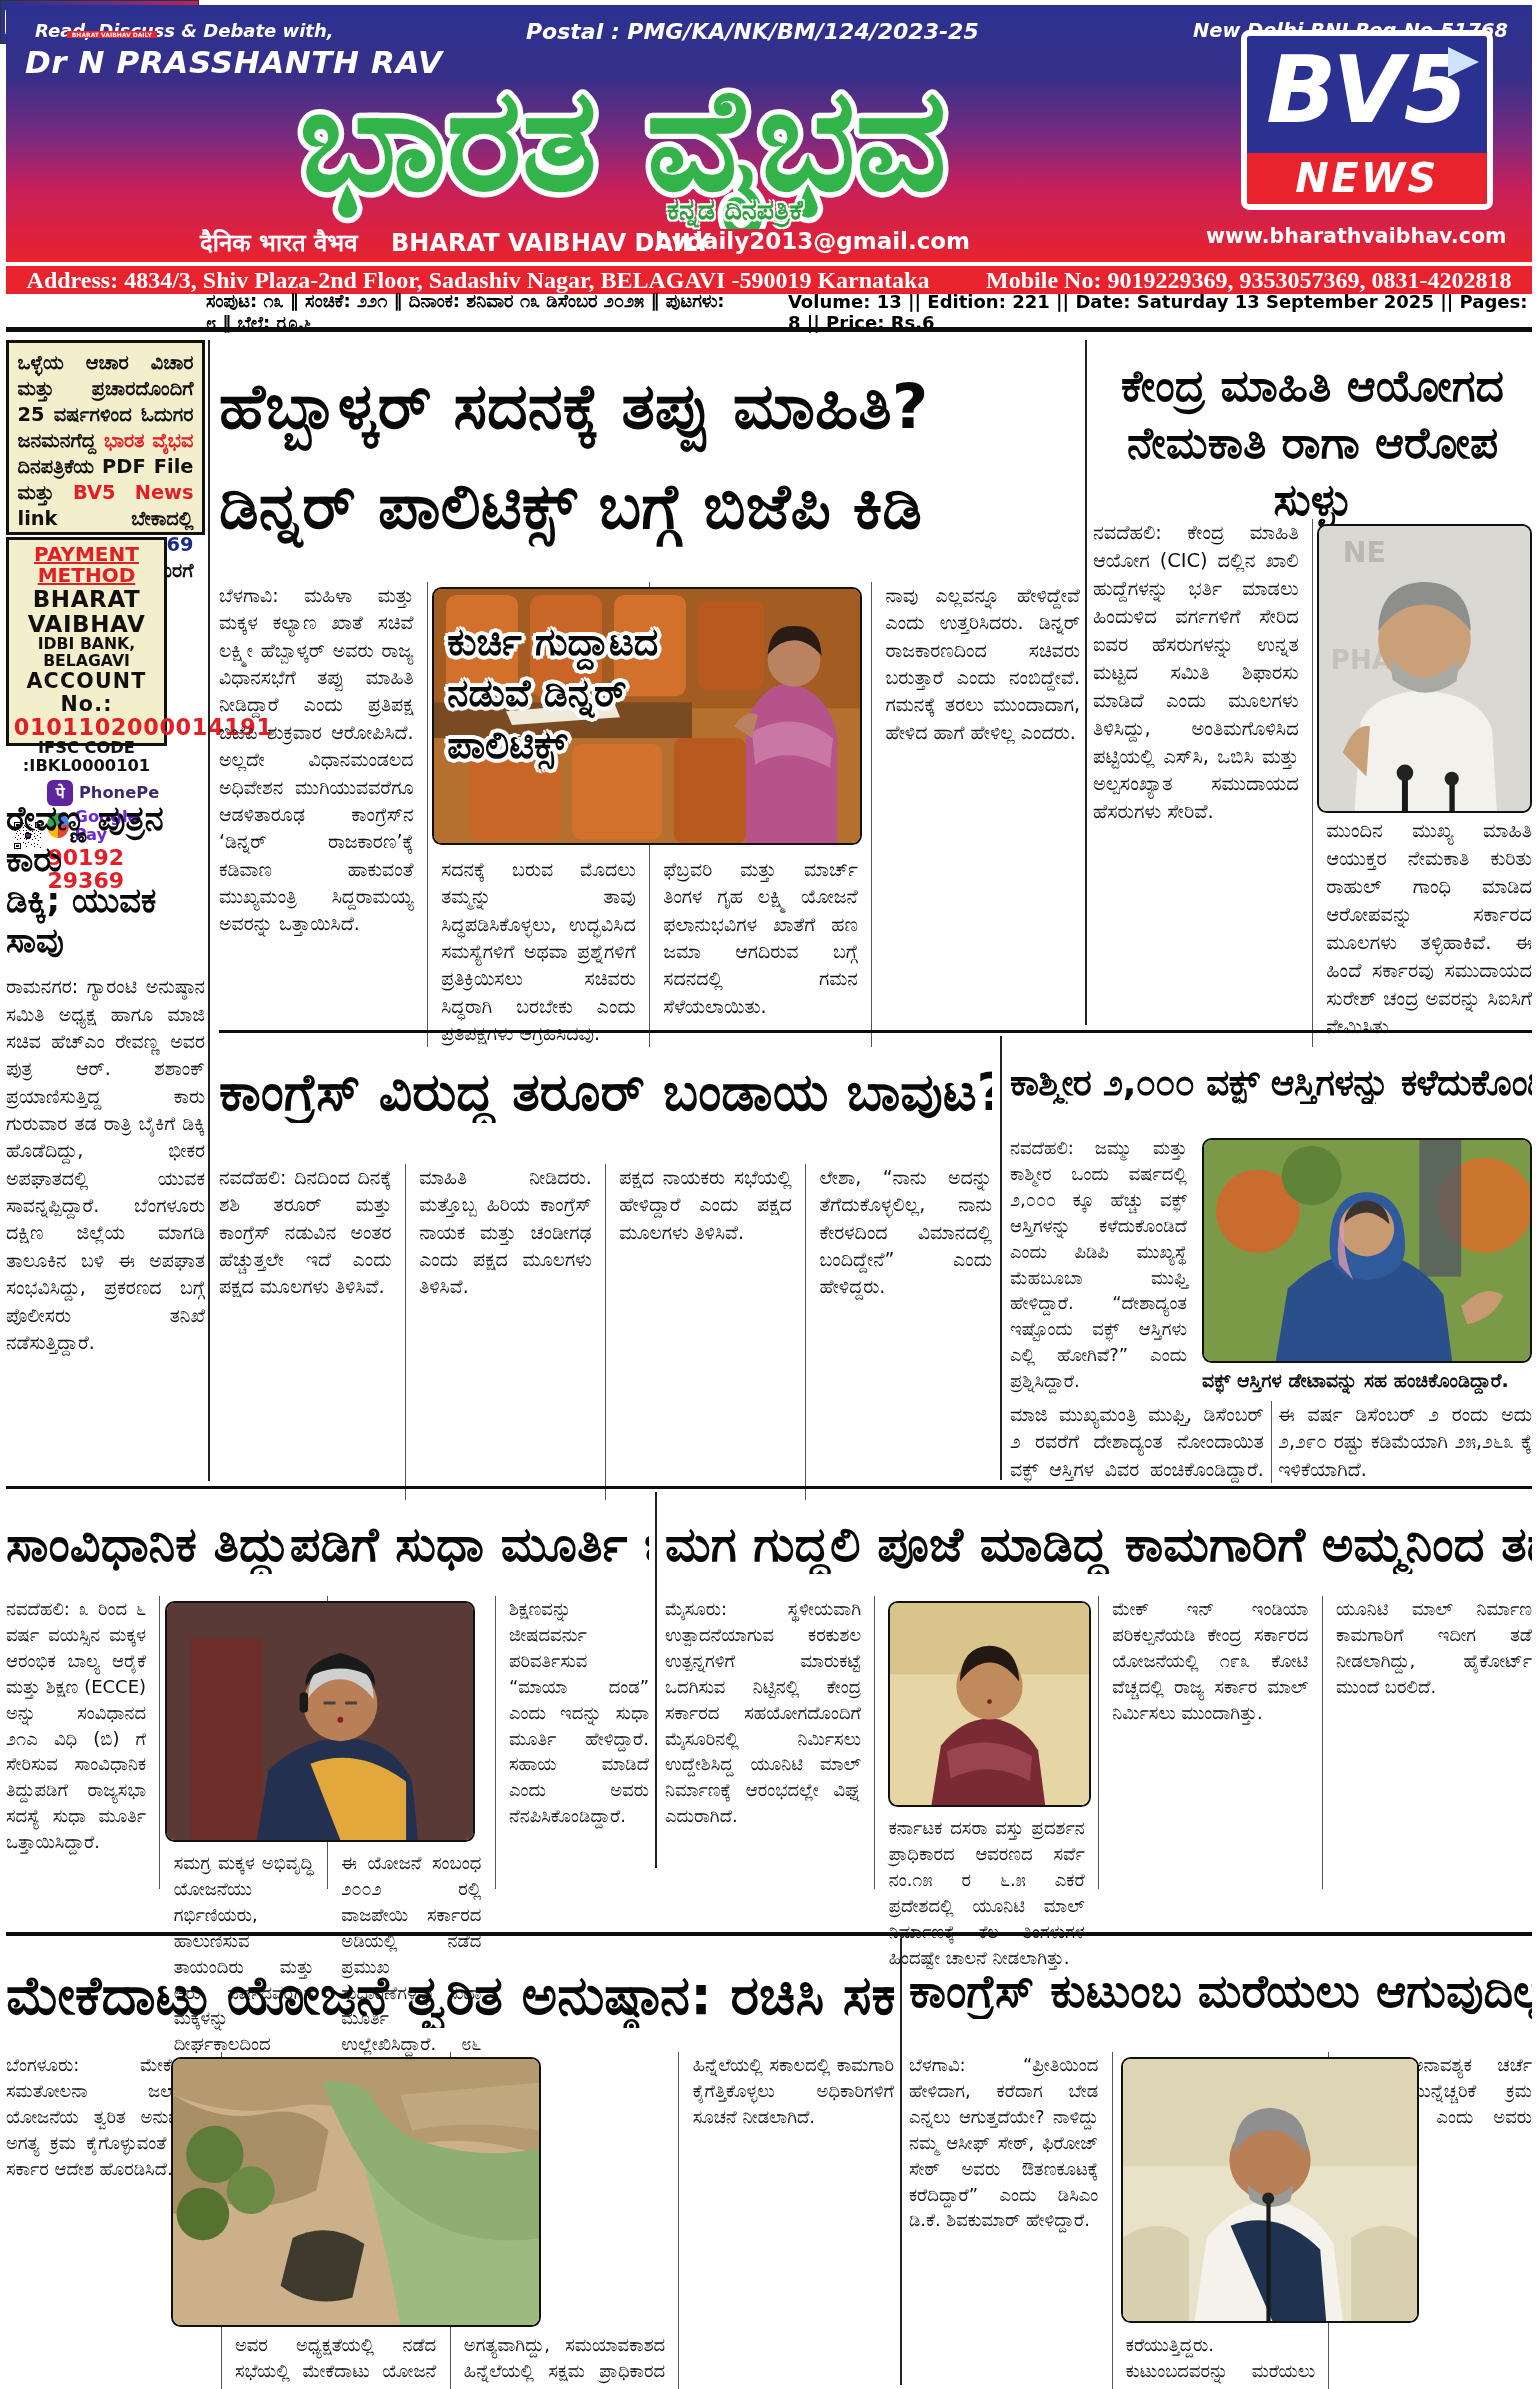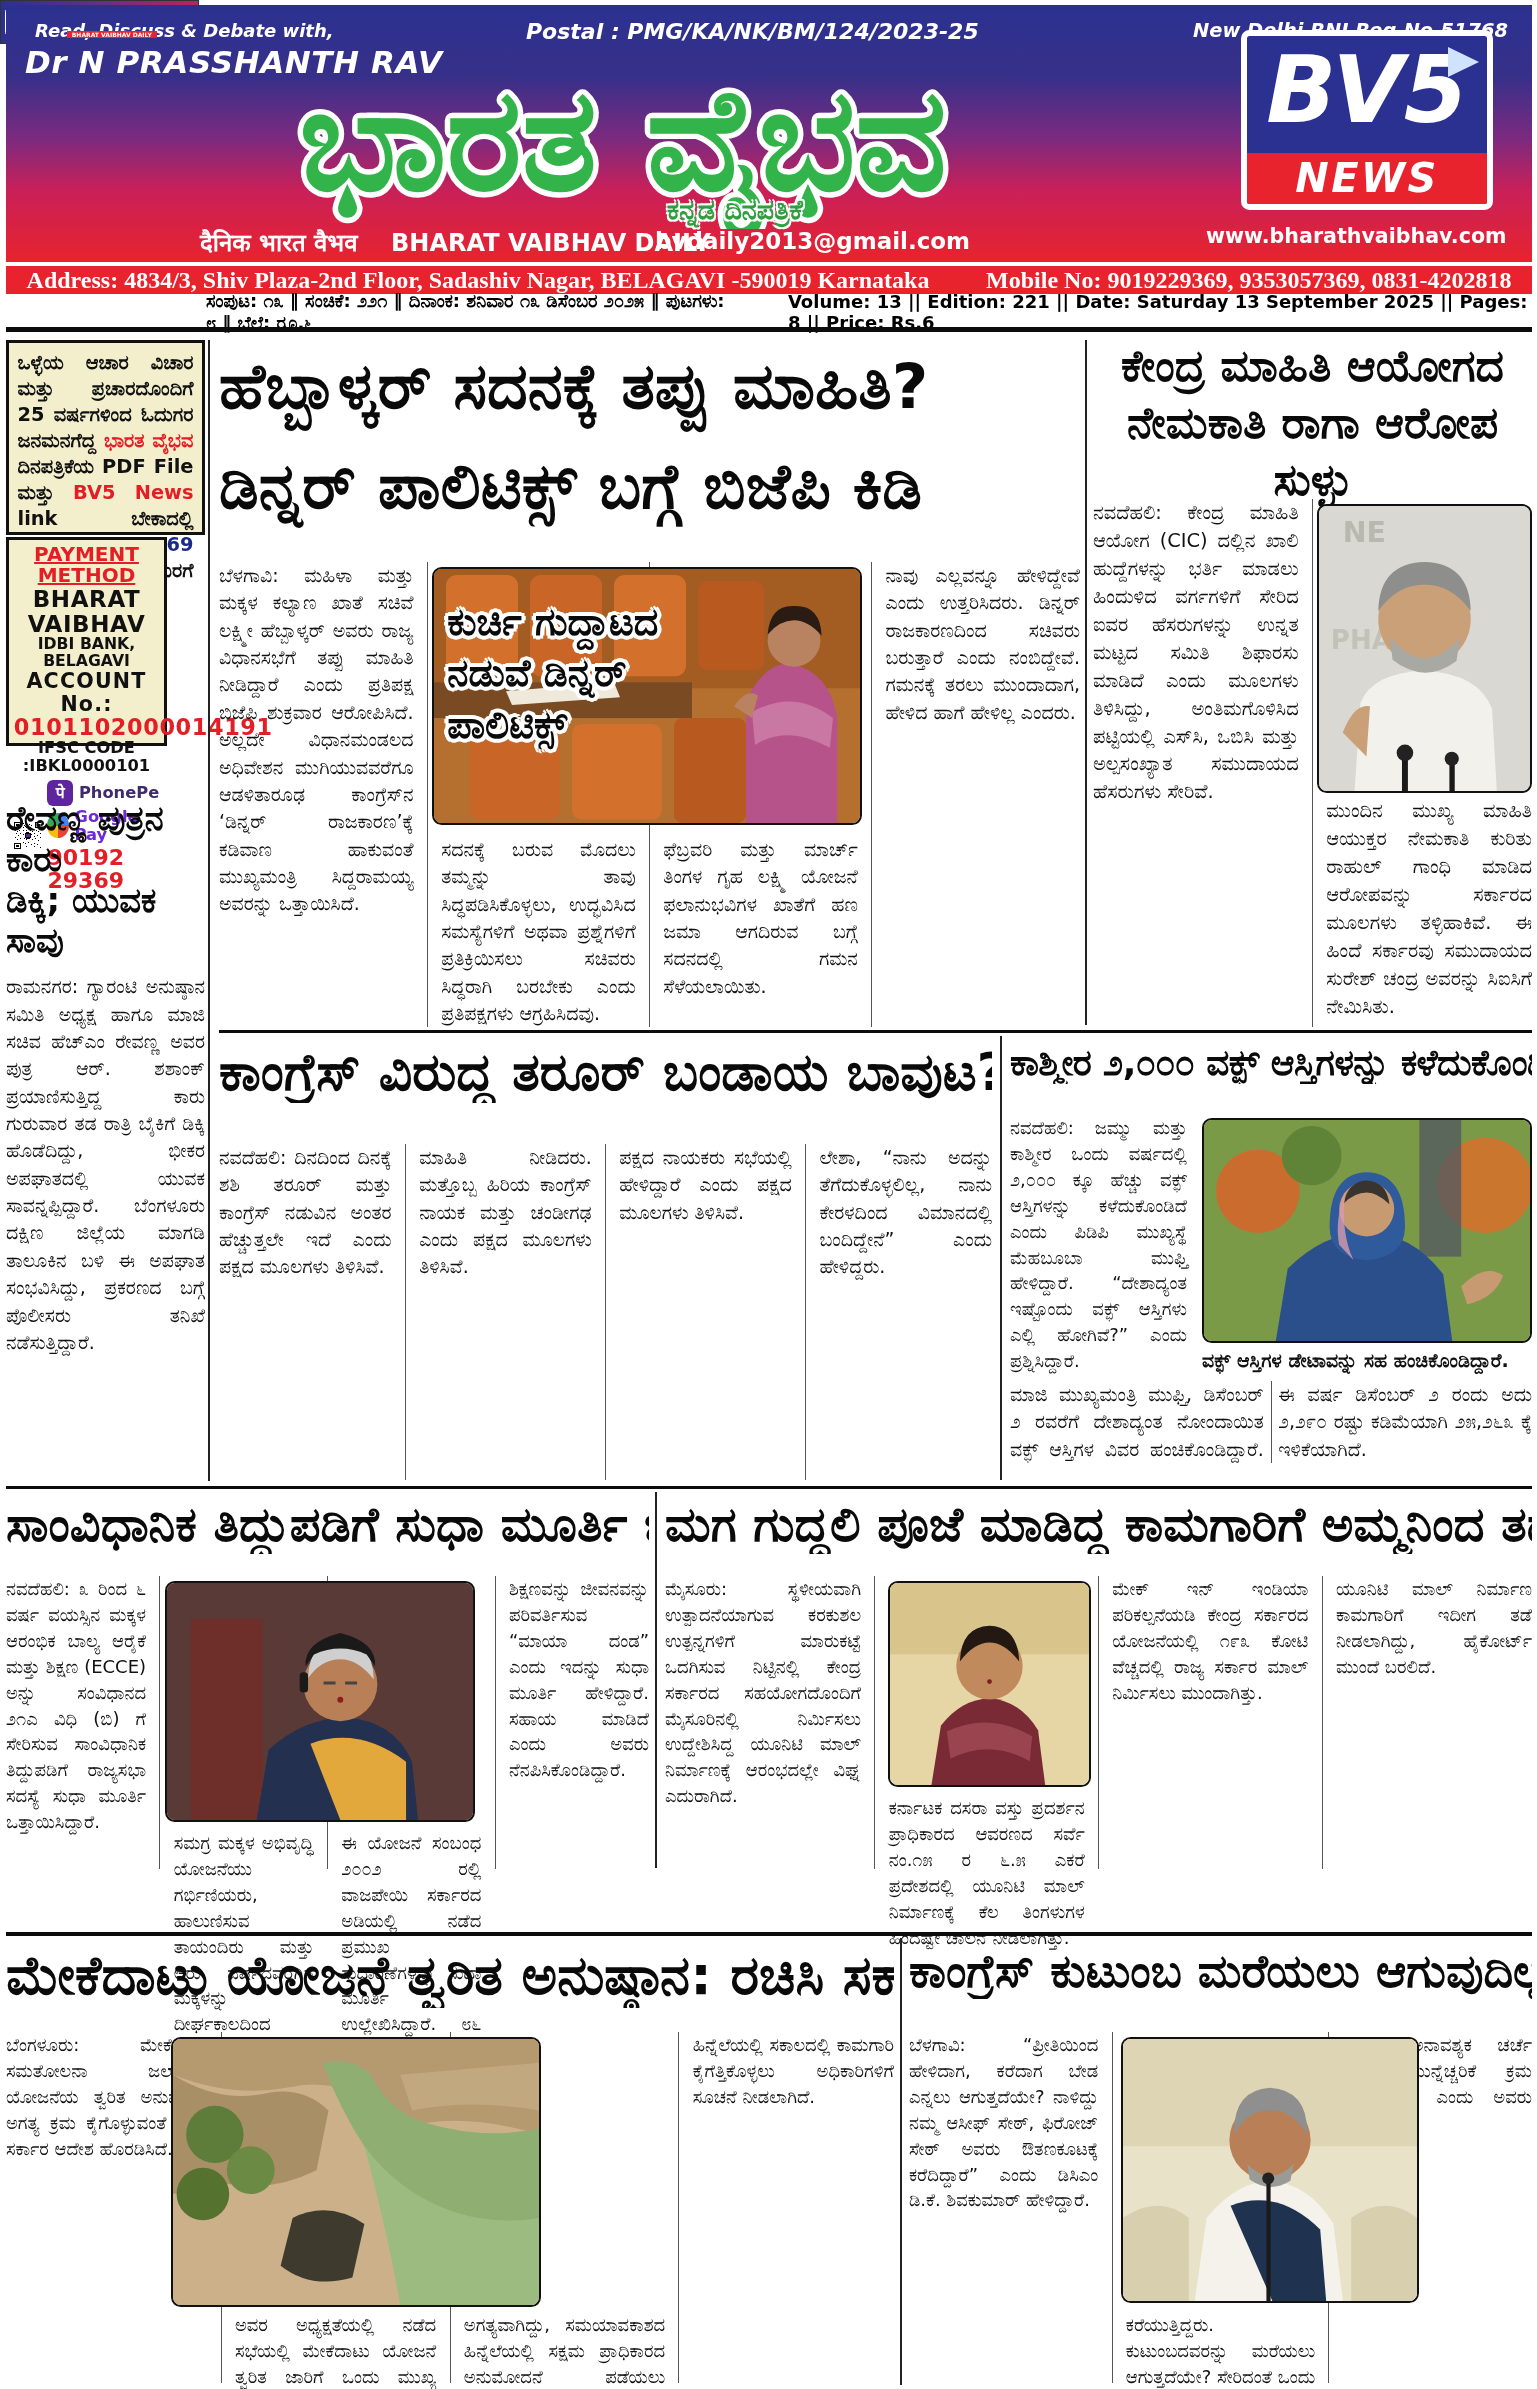--- a/index.html
+++ b/index.html
@@ -66,21 +66,21 @@
   .mb-bv5{background:#2b3190;border:1.2px solid #fff;border-radius:2.4px;color:#fff;font-weight:800;
     font-style:italic;font-size:15.7px;padding:1.2px 3.6px;margin:0 3.6px;line-height:1;}
   .mb-bv5 small{display:block;background:#e8232d;font-size:6px;font-style:italic;text-align:center;}
   .mb-title{flex:1;text-align:center;color:#2fc14f;font-weight:800;font-size:20.6px;
     text-shadow:-1.2px -1.2px 0 #fff,1.2px 1.2px 0 #fff,-1.2px 1.2px 0 #fff,1.2px -1.2px 0 #fff;}
   .mb-sub{position:absolute;left:67px;top:31px;background:#e8232d;color:#fff;font-size:6px;
     font-weight:bold;padding:0 4.8px;}
   .mb-photo{width:24px;height:33px;background:#b0701f;border:1.2px solid #fff;margin-right:3.6px;}
   
   .hl{font-weight:800;color:#0a0a0a;white-space:nowrap;overflow:hidden;}
-  .story{position:absolute;}
+  .story{position:absolute;margin-top:20px;}
   .cols{display:flex;align-items:stretch;}
   .col{flex:1;min-width:0;font-size:19px;line-height:1.44;text-align:justify;font-weight:500;}
   .col + .col{border-left:1.2px solid #555;padding-left:13.3px;margin-left:13.3px;}
   .photo{border:2.4px solid #111;border-radius:9.7px;overflow:hidden;box-sizing:border-box;background:#ddd;}
   .photo svg{display:block;width:100%;height:100%;}
   .overlay{position:absolute;left:13.3px;top:28px;font-weight:800;font-size:38px;line-height:1.35;color:#0a0a0a;
     text-shadow:-3px -3px 0 #fff,3px -3px 0 #fff,-3px 3px 0 #fff,3px 3px 0 #fff,0 4.2px 0 #fff,4.2px 0 0 #fff,-4.2px 0 0 #fff,0 -4.2px 0 #fff;}
   .caption{font-size:19px;font-weight:700;}
 </style>
 </head>
@@ -343,21 +343,21 @@
   </div>
 
   <div class="abs hrule" style="left:6px;top:1486px;width:1526px;"></div>
 
   <div class="story" style="left:6px;top:1496px;width:643px;height:373px;">
     <div class="hl" style="font-size:48px;">ಸಾಂವಿಧಾನಿಕ ತಿದ್ದುಪಡಿಗೆ ಸುಧಾ ಮೂರ್ತಿ ಒತ್ತಾಯ</div>
     <div class="cols" style="position:absolute;left:0;right:0;top:80px;bottom:0;">
       <div class="col" style="font-size:18px;">ನವದೆಹಲಿ: ೩ ರಿಂದ ೬ ವರ್ಷ ವಯಸ್ಸಿನ ಮಕ್ಕಳ ಆರಂಭಿಕ ಬಾಲ್ಯ ಆರೈಕೆ ಮತ್ತು ಶಿಕ್ಷಣ (ECCE) ಅನ್ನು ಸಂವಿಧಾನದ ೨೧ಎ ವಿಧಿ (ಬಿ) ಗೆ ಸೇರಿಸುವ ಸಾಂವಿಧಾನಿಕ ತಿದ್ದುಪಡಿಗೆ ರಾಜ್ಯಸಭಾ ಸದಸ್ಯೆ ಸುಧಾ ಮೂರ್ತಿ ಒತ್ತಾಯಿಸಿದ್ದಾರೆ.</div>
       <div class="col" style="font-size:18px;padding-top:254px;">ಸಮಗ್ರ ಮಕ್ಕಳ ಅಭಿವೃದ್ಧಿ ಯೋಜನೆಯು ಗರ್ಭಿಣಿಯರು, ಹಾಲುಣಿಸುವ ತಾಯಂದಿರು ಮತ್ತು ಆರು ವರ್ಷದವರೆಗಿನ ಮಕ್ಕಳನ್ನು ದೀರ್ಘಕಾಲದಿಂದ ಬೆಂಬಲಿಸಿದೆ, ಆರಂಭಿಕ ಮಾದರಿಯಾಗಿ ಕಾರ್ಯನಿರ್ವಹಿಸುತ್ತಿದೆ.</div>
       <div class="col" style="font-size:18px;padding-top:254px;">ಈ ಯೋಜನೆ ಸಂಬಂಧ ೨೦೦೨ ರಲ್ಲಿ ವಾಜಪೇಯಿ ಸರ್ಕಾರದ ಅಡಿಯಲ್ಲಿ ನಡೆದ ಪ್ರಮುಖ ಸುಧಾರಣೆಗಳನ್ನು ಸುಧಾ ಮೂರ್ತಿ ಉಲ್ಲೇಖಿಸಿದ್ದಾರೆ. ೮೬ ನೇ ಸಾಂವಿಧಾನಿಕ ತಿದ್ದುಪಡಿಯು ೬ ರಿಂದ ೧೪ ವರ್ಷ ವಯಸ್ಸಿನ ಮಕ್ಕಳಿಗೆ ಉಚಿತ ಮತ್ತು ಕಡ್ಡಾಯ ಶಿಕ್ಷಣವನ್ನು ಮೂಲಭೂತ ಹಕ್ಕನ್ನಾಗಿ ಮಾಡಿ ECCE ನ್ನು ನಿರ್ದೇಶನ ತತ್ವಗಳ ಅಡಿಯಲ್ಲಿ ಇರಿಸಿತ್ತು.</div>
-      <div class="col" style="font-size:18px;">ಶಿಕ್ಷಣವನ್ನು ಜೀವನವನ್ನು ಪರಿವರ್ತಿಸುವ “ಮಾಯಾ ದಂಡ” ಎಂದು ಇದನ್ನು ಸುಧಾ ಮೂರ್ತಿ ಹೇಳಿದ್ದಾರೆ. ಸಹಾಯ ಮಾಡಿದೆ ಎಂದು ಅವರು ನೆನಪಿಸಿಕೊಂಡಿದ್ದಾರೆ.</div>
+      <div class="col" style="font-size:18px;">ಶಿಕ್ಷಣವನ್ನು ಜೀಷದವರ್ನು ಪರಿವರ್ತಿಸುವ “ಮಾಯಾ ದಂಡ” ಎಂದು ಇದನ್ನು ಸುಧಾ ಮೂರ್ತಿ ಹೇಳಿದ್ದಾರೆ. ಸಹಾಯ ಮಾಡಿದೆ ಎಂದು ಅವರು ನೆನಪಿಸಿಕೊಂಡಿದ್ದಾರೆ.</div>
     </div>
     <div class="photo abs" style="left:159px;top:85px;width:310px;height:241px;">
       <svg viewBox="0 0 512 398" preserveAspectRatio="none">
         <rect width="512" height="398" fill="#5a3a36"></rect>
         <rect x="40" y="60" width="120" height="338" fill="#6e2f2a"></rect>
         <path d="M150 398 L170 280 Q230 226 300 226 Q380 232 410 300 L420 398 Z" fill="#23304f"></path>
         <path d="M240 270 Q320 240 400 300 L400 398 L290 398 Z" fill="#e2a83c"></path>
         <circle cx="290" cy="170" r="62" fill="#b97f57"></circle>
         <path d="M236 160 Q238 96 290 94 Q344 96 346 162 Q320 128 290 128 Q258 128 236 160 Z" fill="#cfcfcf"></path>
         <path d="M232 140 Q228 100 290 84 Q352 100 348 140 L334 120 Q290 100 246 120 Z" fill="#1a1a1a"></path>

